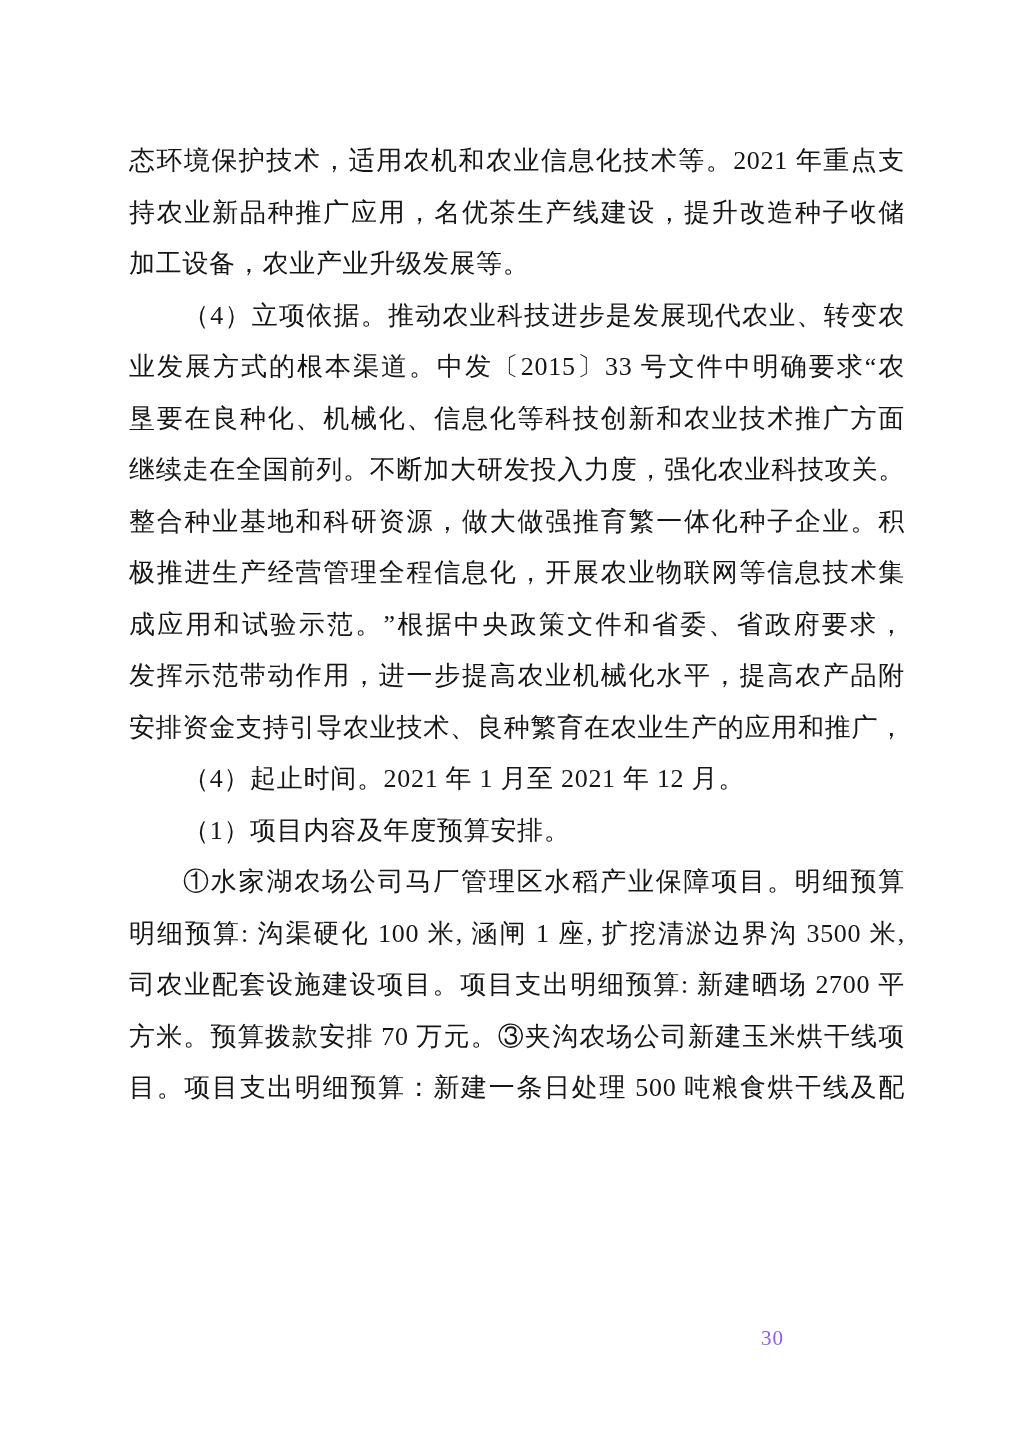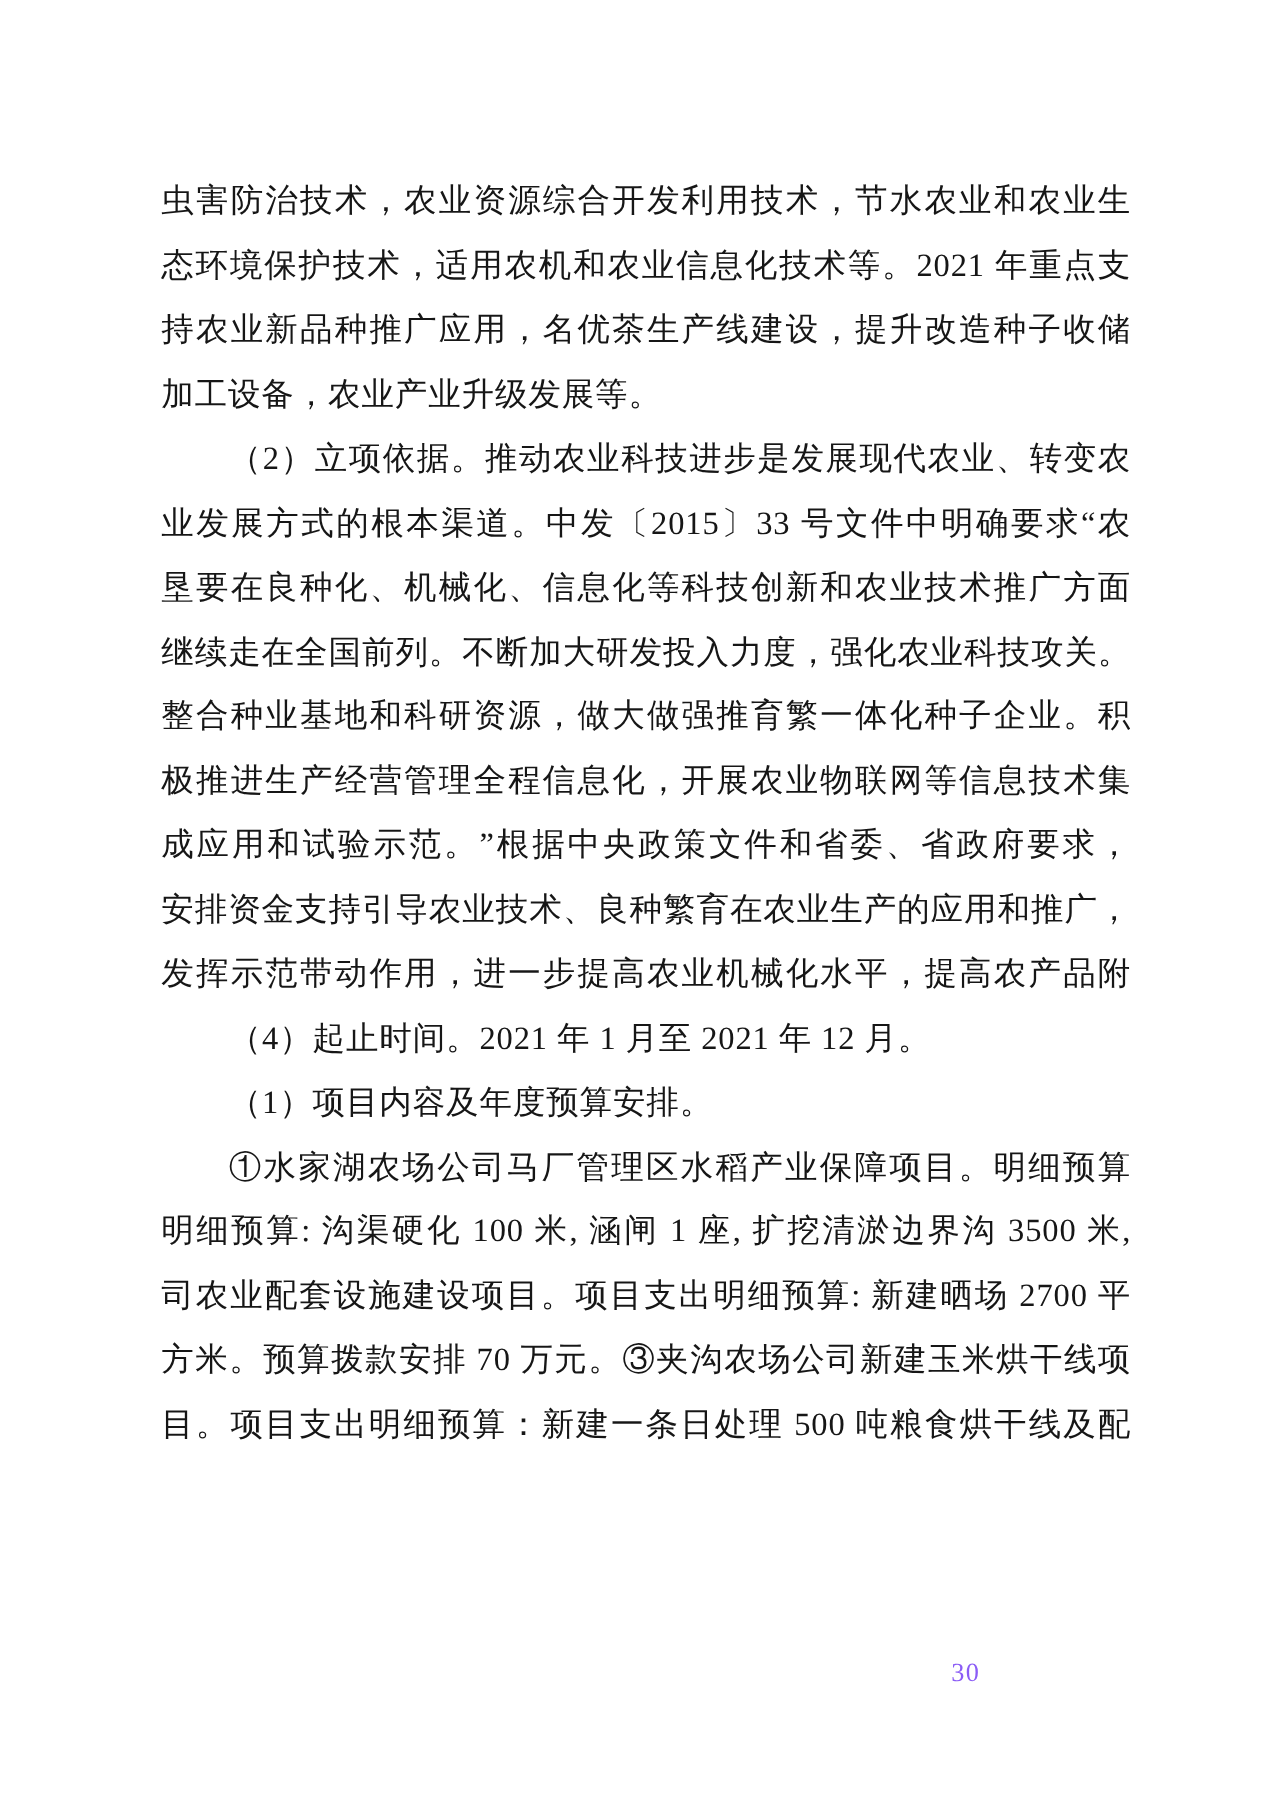--- a/index.html
+++ b/index.html
@@ -45,33 +45,32 @@
     font-size: 21px;
     letter-spacing: 1px;
     color: #8b5cf6;
   }
 </style>
 </head>
 <body>
 
 <div class="page">
   <div class="text-block" id="text-block">
-      <div class="line stretch">虫害防治技术，农业资源综合开发利用技术，节水农业和农业生</div>
       <div class="line stretch">态环境保护技术，适用农机和农业信息化技术等。2021 年重点支</div>
       <div class="line stretch">持农业新品种推广应用，名优茶生产线建设，提升改造种子收储</div>
       <div class="line">加工设备，农业产业升级发展等。</div>
-      <div class="line stretch indent">（2）立项依据。推动农业科技进步是发展现代农业、转变农</div>
+      <div class="line stretch indent">（4）立项依据。推动农业科技进步是发展现代农业、转变农</div>
       <div class="line stretch">业发展方式的根本渠道。中发〔2015〕33 号文件中明确要求“农</div>
       <div class="line stretch">垦要在良种化、机械化、信息化等科技创新和农业技术推广方面</div>
       <div class="line stretch">继续走在全国前列。不断加大研发投入力度，强化农业科技攻关。</div>
       <div class="line stretch">整合种业基地和科研资源，做大做强推育繁一体化种子企业。积</div>
       <div class="line stretch">极推进生产经营管理全程信息化，开展农业物联网等信息技术集</div>
       <div class="line stretch">成应用和试验示范。”根据中央政策文件和省委、省政府要求，</div>
+      <div class="line stretch">发挥示范带动作用，进一步提高农业机械化水平，提高农产品附</div>
       <div class="line stretch">安排资金支持引导农业技术、良种繁育在农业生产的应用和推广，</div>
-      <div class="line stretch">发挥示范带动作用，进一步提高农业机械化水平，提高农产品附</div>
       <div class="line indent">（4）起止时间。2021 年 1 月至 2021 年 12 月。</div>
       <div class="line indent">（1）项目内容及年度预算安排。</div>
       <div class="line stretch indent">①水家湖农场公司马厂管理区水稻产业保障项目。明细预算</div>
       <div class="line stretch">明细预算: 沟渠硬化 100 米, 涵闸 1 座, 扩挖清淤边界沟 3500 米,</div>
       <div class="line stretch">司农业配套设施建设项目。项目支出明细预算: 新建晒场 2700 平</div>
       <div class="line stretch">方米。预算拨款安排 70 万元。③夹沟农场公司新建玉米烘干线项</div>
       <div class="line stretch">目。项目支出明细预算：新建一条日处理 500 吨粮食烘干线及配</div>
     </div>
   <div class="page-number">30</div>
 </div>

